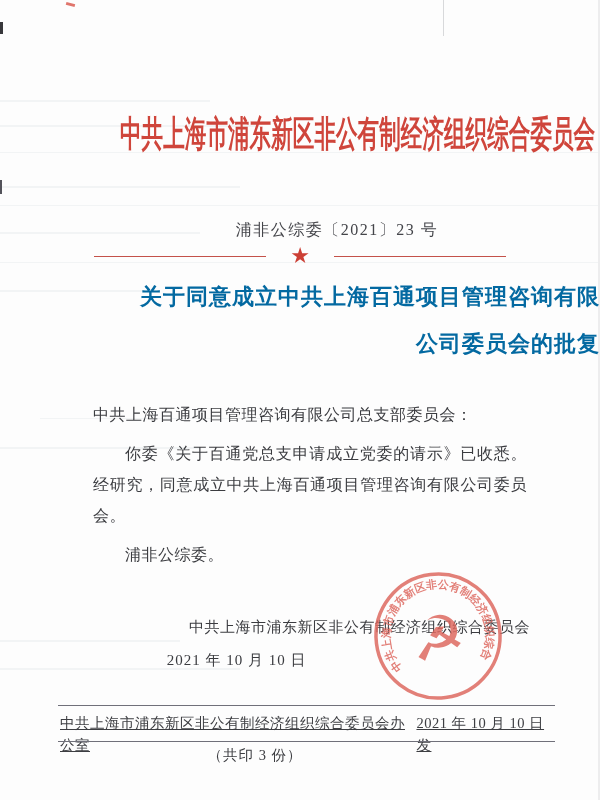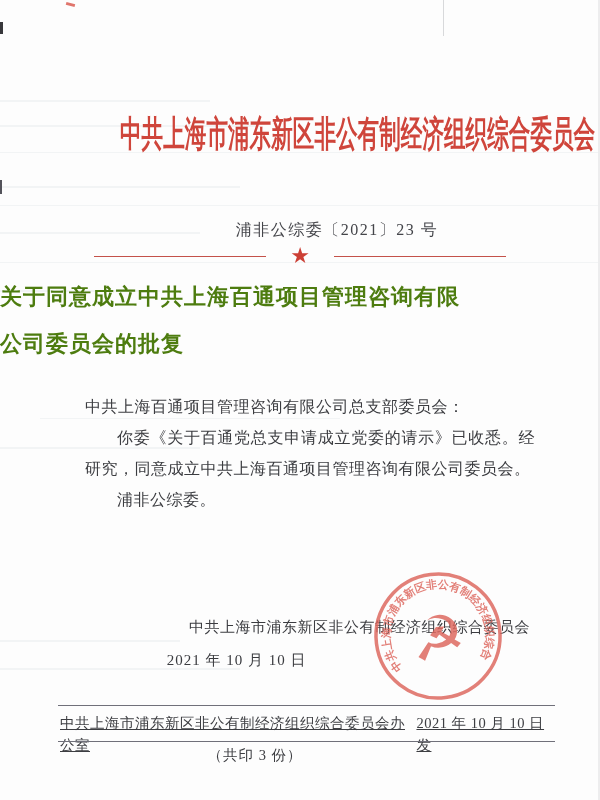--- a/index.html
+++ b/index.html
@@ -30,30 +30,30 @@
     display: flex; align-items: center; justify-content: center;
   }
   .divider .line { height: 1px; background: #c4524a; width: 172px; }
   .divider .star {
     color: #cc3f35; font-size: 22px; line-height: 1; margin: 0 24px;
     font-family: "DejaVu Sans", sans-serif;
   }
   
   .doc-title {
     position: absolute; top: 273px; left: 0; width: 600px;
-    text-align: left; font-size: 22px; font-weight: bold;
-    line-height: 47px; letter-spacing: 1px; color: #4d7c0f;
+    text-align: right; font-size: 22px; font-weight: bold;
+    line-height: 47px; letter-spacing: 1px; color: #0369a1;
   }
   
   .body-text {
     position: absolute; top: 391px; left: 85px; width: 450px;
     font-size: 16px; line-height: 31px; letter-spacing: 0.5px;
     text-align: justify; color: #3b3c40;
   }
-  .body-text p { margin: 0; }
+  .body-text p { margin: 8px; }
   .indent { text-indent: 2em; }
   
   .sig-org {
     position: absolute; top: 616px; left: 0; width: 600px; box-sizing: border-box;
     text-align: right; padding-right: 70px;
     font-size: 15px; letter-spacing: 0.5px; line-height: 22px;
   }
   .sig-date {
     position: absolute; top: 649px; left: 0; width: 600px; box-sizing: border-box;
     text-align: center; padding-right: 127px;

